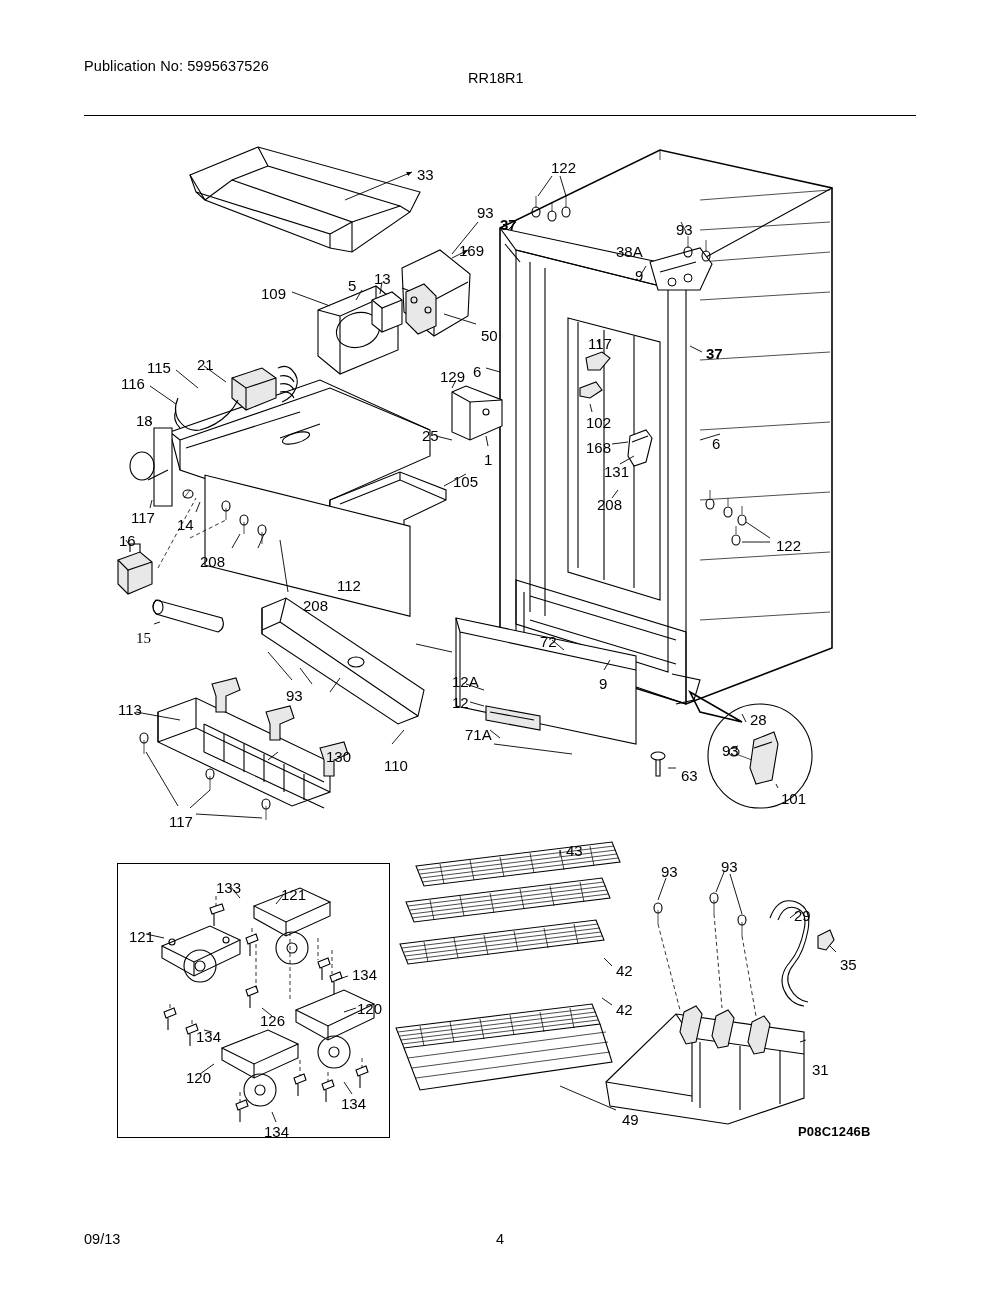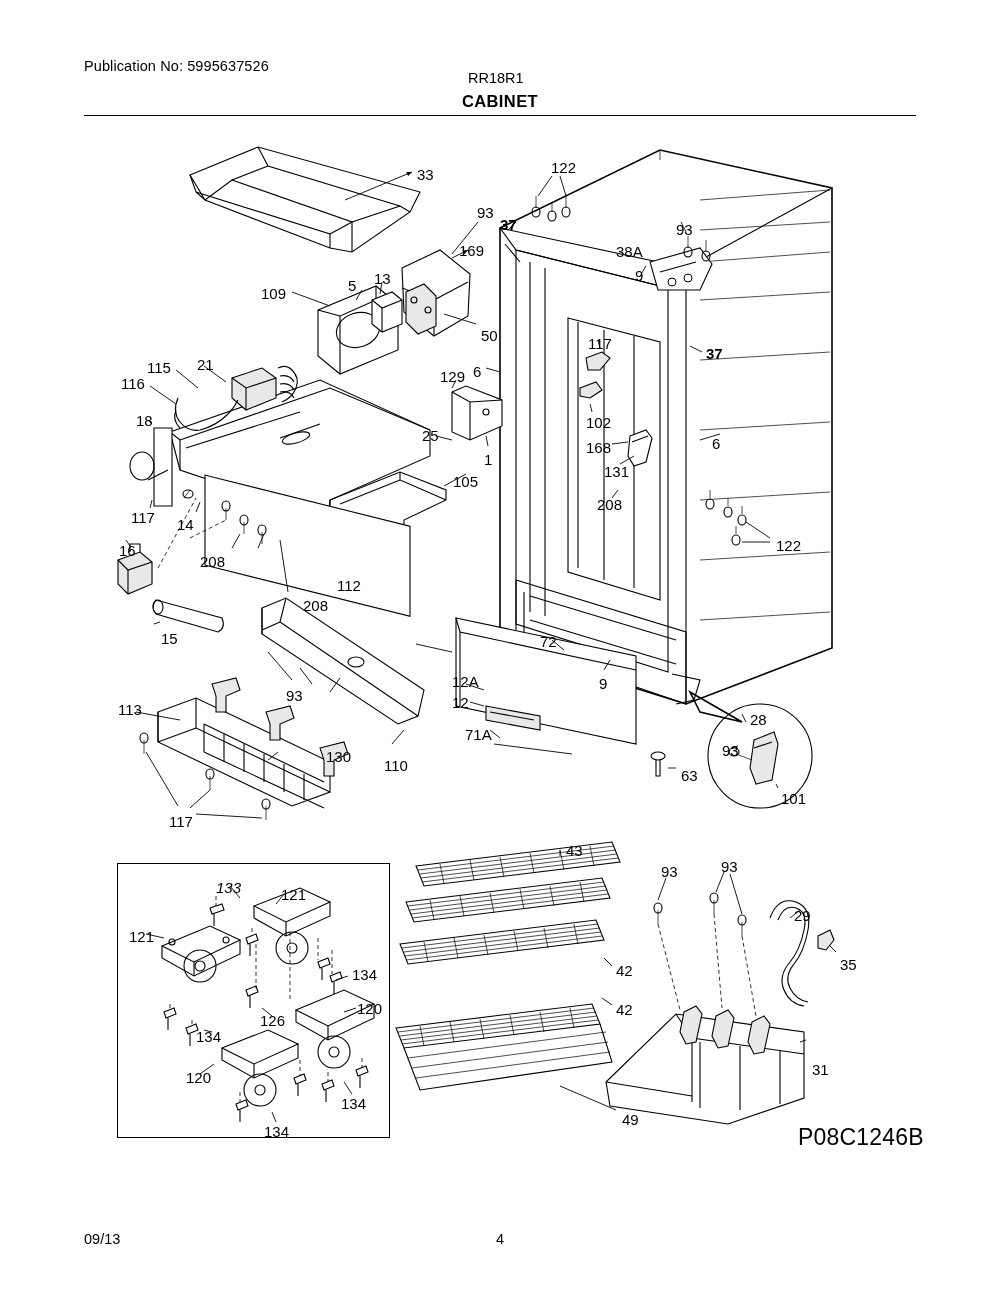--- a/index.html
+++ b/index.html
@@ -65,22 +65,22 @@
     left: 0;
     top: 1231px;
     width: 1000px;
     text-align: center;
     font-size: 14.5px;
   }
   .drawing-code {
     position: absolute;
     left: 798px;
     top: 1124px;
-    font-size: 23px;
-    font-weight: normal;
+    font-size: 13px;
+    font-weight: bold;
     letter-spacing: 0.2px;
   }
   svg.artwork {
     position: absolute;
     left: 0;
     top: 0;
     width: 1000px;
     height: 1294px;
   }
   .callout {
@@ -102,21 +102,20 @@
     box-sizing: border-box;
   }
 </style>
 </head>
 <body>
 
 <div class="page">
 
   <div class="hdr-pub">Publication No: 5995637526</div>
   <div class="hdr-model">RR18R1</div>
-  <div class="title">CABINET</div>
   <div class="rule"></div>
 
   <svg class="artwork" viewBox="0 0 1000 1294">
     <defs>
       <style>
         .ln { fill:none; stroke:#000; stroke-width:1.1; }
         .ln2 { fill:none; stroke:#000; stroke-width:1.6; }
         .lead { fill:none; stroke:#000; stroke-width:0.9; }
         .dash { fill:none; stroke:#000; stroke-width:0.8; stroke-dasharray:4 3; }
         .fillw { fill:#ffffff; stroke:#000; stroke-width:1.1; }
@@ -637,42 +636,42 @@
       <div class="callout" style="left: 136px; top: 413px;">18</div>
       <div class="callout" style="left: 422px; top: 428px;">25</div>
       <div class="callout" style="left: 586px; top: 440px;">168</div>
       <div class="callout" style="left: 712px; top: 436px;">6</div>
       <div class="callout" style="left: 484px; top: 452px;">1</div>
       <div class="callout" style="left: 604px; top: 464px;">131</div>
       <div class="callout" style="left: 453px; top: 474px;">105</div>
       <div class="callout" style="left: 131px; top: 510px;">117</div>
       <div class="callout" style="left: 177px; top: 517px;">14</div>
       <div class="callout" style="left: 597px; top: 497px;">208</div>
-      <div class="callout" style="left: 119px; top: 533px; margin-top: 10px;">16</div>
+      <div class="callout" style="left: 119px; top: 533px;">16</div>
       <div class="callout" style="left: 200px; top: 554px;">208</div>
       <div class="callout" style="left: 776px; top: 538px;">122</div>
       <div class="callout" style="left: 337px; top: 578px;">112</div>
       <div class="callout" style="left: 303px; top: 598px;">208</div>
-      <div class="callout" style="left: 161px; top: 631px;">15</div>
+      <div class="callout" style="left: 136px; top: 631px; font-family: Liberation Serif, serif;">15</div>
       <div class="callout" style="left: 540px; top: 634px;">72</div>
       <div class="callout" style="left: 452px; top: 674px; text-align: center;">12A</div>
       <div class="callout" style="left: 599px; top: 676px;">9</div>
       <div class="callout" style="left: 286px; top: 688px;">93</div>
       <div class="callout" style="left: 452px; top: 695px;">12</div>
       <div class="callout" style="left: 118px; top: 702px;">113</div>
       <div class="callout" style="left: 750px; top: 712px;">28</div>
       <div class="callout" style="left: 465px; top: 727px;">71A</div>
       <div class="callout" style="left: 722px; top: 743px;">93</div>
       <div class="callout" style="left: 282px; top: 749px; margin-left: 44px;">130</div>
       <div class="callout" style="left: 384px; top: 758px;">110</div>
       <div class="callout" style="left: 681px; top: 768px;">63</div>
       <div class="callout" style="left: 781px; top: 791px;">101</div>
       <div class="callout" style="left: 169px; top: 814px;">117</div>
       <div class="callout" style="left: 566px; top: 843px;">43</div>
-      <div class="callout" style="left: 216px; top: 880px; font-style: italic;">133</div>
+      <div class="callout" style="left: 216px; top: 880px;">133</div>
       <div class="callout" style="left: 281px; top: 887px;">121</div>
       <div class="callout" style="left: 661px; top: 864px;">93</div>
       <div class="callout" style="left: 721px; top: 859px;">93</div>
       <div class="callout" style="left: 794px; top: 908px;">29</div>
       <div class="callout" style="left: 129px; top: 929px;">121</div>
       <div class="callout" style="left: 840px; top: 957px;">35</div>
       <div class="callout" style="left: 352px; top: 967px;">134</div>
       <div class="callout" style="left: 616px; top: 963px;">42</div>
       <div class="callout" style="left: 357px; top: 1001px;">120</div>
       <div class="callout" style="left: 616px; top: 1002px;">42</div>

